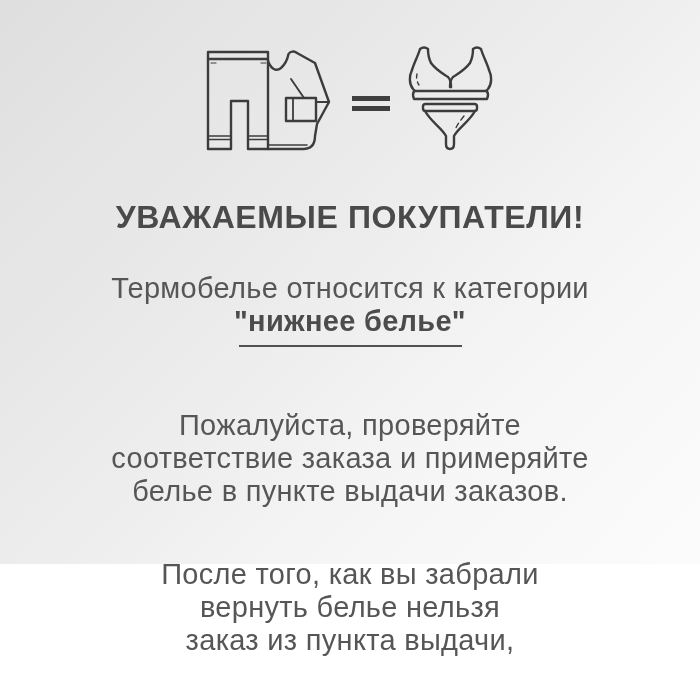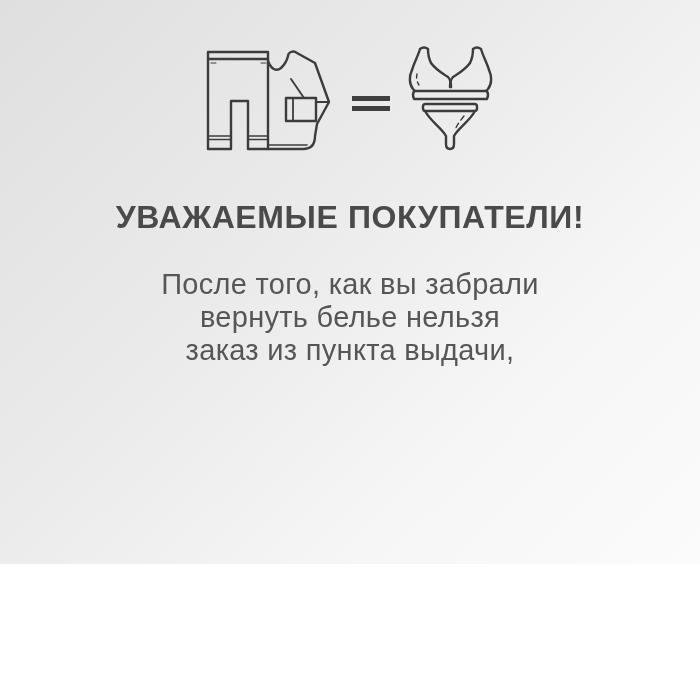--- a/index.html
+++ b/index.html
@@ -41,21 +41,21 @@
   .category-block { margin-top: 37px; }
   .category-term {
     font-weight: 700; color: #4c4c4c; display: block;
   }
   .term-underline {
     width: 223px; height: 0;
     border-top: 2px solid #515151;
     margin: 7px auto 0 auto;
   }
   .check-block { margin-top: 62px; }
-  .return-block { margin-top: 33px; }
+  .return-block { margin-top: 50px; }
 </style>
 </head>
 <body>
 
 <div class="poster">
 
   <div class="icons-row">
 
     <svg class="icon-svg" width="140" height="112" viewBox="0 0 140 112" fill="none" stroke="#3c3c3c" stroke-width="2.4" stroke-linecap="round" stroke-linejoin="round">
 
@@ -88,21 +88,31 @@
 
         <rect x="22" y="60" width="54" height="7" rx="2.5"></rect>
         <path d="M24,67 C30,78 41,84 45,92 L45,100 Q45,105 49,105 Q53,105 53,100 L53,92 C57,84 68,78 74,67"></path>
         <path d="M63,72 C59,77 56,81 54,86" stroke-width="1.4" stroke-dasharray="5 4"></path>
       </svg>
     </div>
   </div>
 
   <h1 class="heading">УВАЖАЕМЫЕ ПОКУПАТЕЛИ!</h1>
 
+  <div class="para category-block">
+    <span>Термобелье относится к категории</span>
+    <span class="category-term">"нижнее белье"</span>
+    <div class="term-underline"></div>
+  </div>
 
+  <div class="para check-block">
+    <div>Пожалуйста, проверяйте</div>
+    <div>соответствие заказа и примеряйте</div>
+    <div>белье в пункте выдачи заказов.</div>
+  </div>
 
   <div class="para return-block">
     <div>После того, как вы забрали</div>
     <div>вернуть белье нельзя</div>
     <div>заказ из пункта выдачи,</div>
   </div>
 
 </div>
 
 </body></html>

